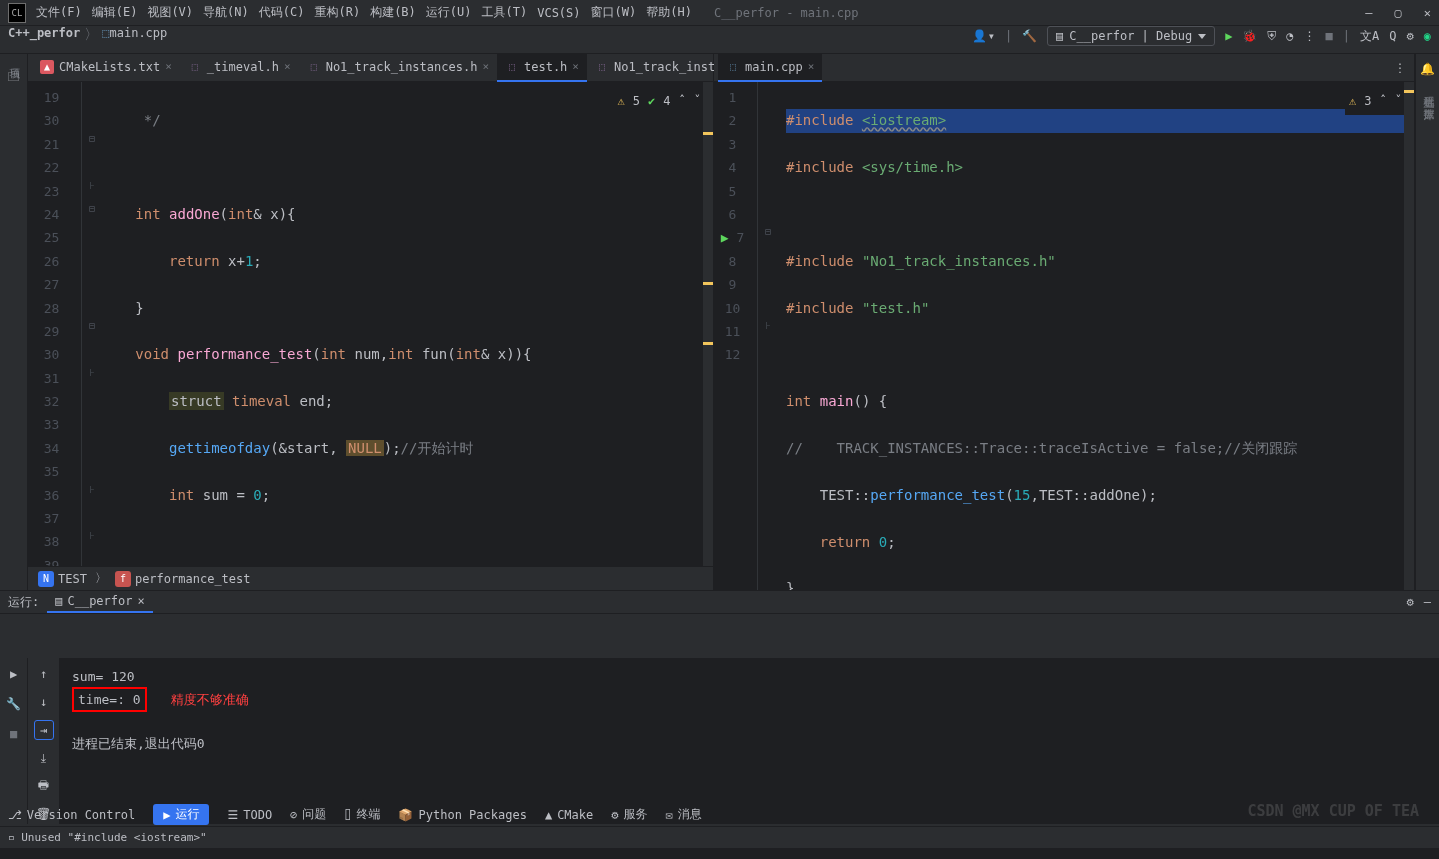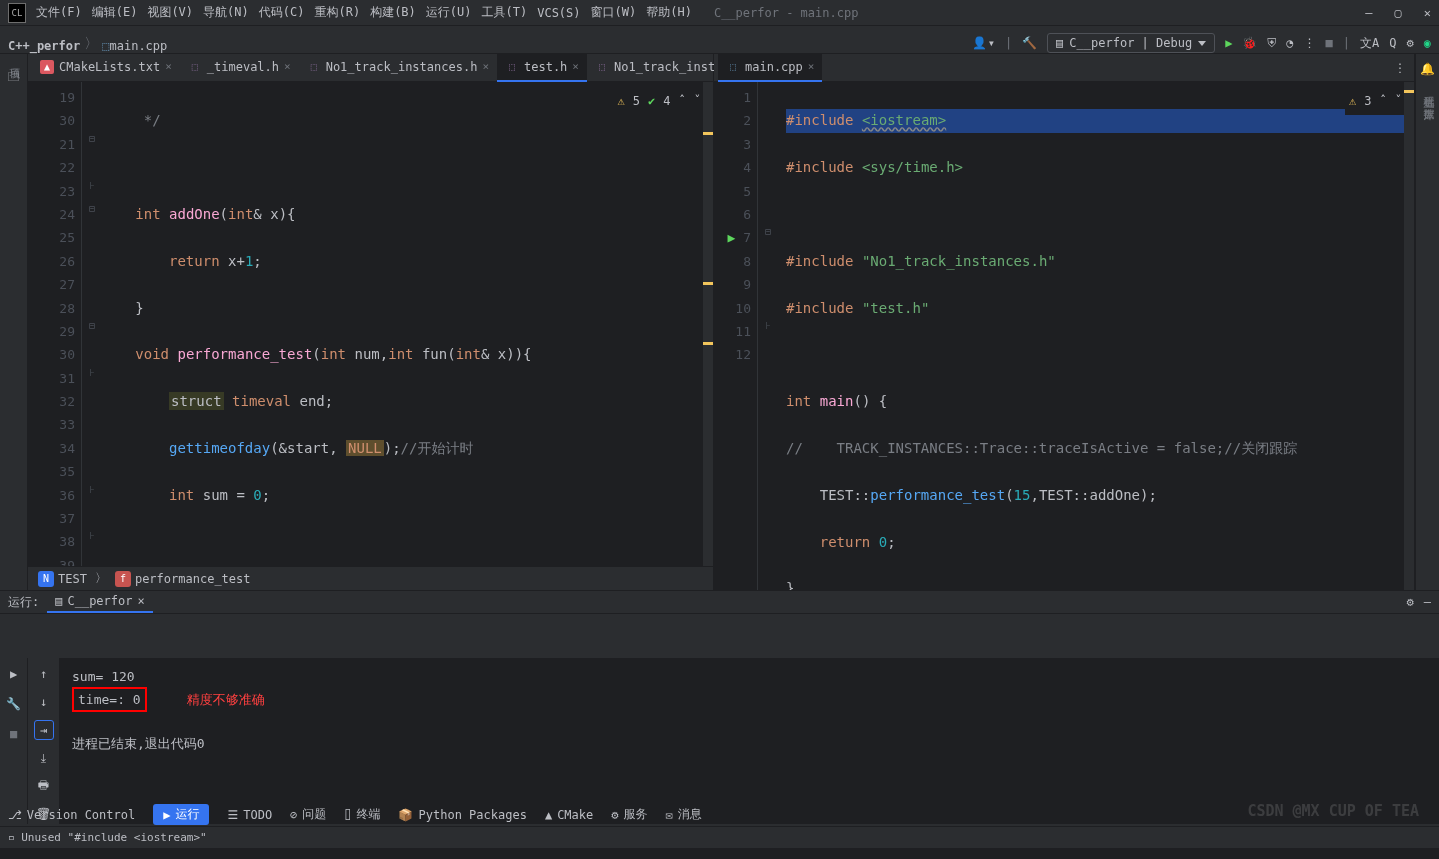--- a/index.html
+++ b/index.html
@@ -2,21 +2,21 @@
 <html><head>
 <meta charset="utf-8">
 <style>
 * { margin:0; padding:0; box-sizing:border-box; font-family:"Microsoft YaHei",Consolas,monospace; }
 body { background:#1e1f22; color:#bcbec4; font-size:12px; overflow:hidden; width:1439px; height:859px; }
 .menubar { height:26px; background:#2b2d30; display:flex; align-items:center; padding:0 8px; gap:10px; border-bottom:1px solid #1e1f22;}
 .menubar .logo { width:18px; height:20px; background:#000; border:1px solid #6e6e6e; display:flex; align-items:center; justify-content:center; font-size:9px; color:#aaa;}
 .menubar .mi { color:#bcbec4; cursor:pointer; }
 .menubar .title { color:#6f737a; margin-left:12px; }
 .winctrl { margin-left:auto; display:flex; gap:22px; color:#bcbec4; }
-.navbar { height:28px; background:#2b2d30; display:flex; align-items:flex-end; padding:0 8px; border-bottom:1px solid #1e1f22;}
+.navbar { height:28px; background:#2b2d30; display:flex; align-items:flex-start; padding:0 8px; border-bottom:1px solid #1e1f22;}
 .navbar .bc { color:#bcbec4; font-weight:bold;}
 .navbar .sep { color:#6f737a; margin:0 4px; font-size:14px;}
 .navbar .fi { color:#bcbec4; }
 .navbar .right { margin-left:auto; display:flex; align-items:center; gap:10px;}
 .rcombo { border:1px solid #4e5157; background:#2b2d30; padding:2px 8px; border-radius:3px; display:flex; align-items:center; gap:6px;}
 .play { color:#5dd65d; }
 .hammer { color:#5dd65d; }
 .bug { color:#5dd65d; }
 .main { display:flex; height:536px; }
 .lgut { width:28px; background:#2b2d30; border-right:1px solid #1e1f22; display:flex; flex-direction:column; align-items:center; padding-top:6px; gap:8px;}
@@ -28,21 +28,21 @@
 .tabs { height:28px; background:#2b2d30; display:flex; align-items:center; border-bottom:1px solid #1e1f22; padding-left:4px;}
 .tab { display:flex; align-items:center; gap:5px; padding:0 8px; height:28px; color:#bcbec4; cursor:pointer; border-bottom:2px solid transparent;}
 .tab.active { border-bottom:2px solid #3574f0; background:#1e1f22;}
 .tab .x { color:#6f737a; font-size:11px; }
 .tab .ficon { width:14px; height:14px; display:inline-flex; align-items:center; justify-content:center; font-size:10px;}
 .ficon.cmake { background:#db5860; color:#fff; border-radius:2px;}
 .ficon.h { color:#9876aa; }
 .ficon.cpp { color:#6897bb; }
 .more { margin-left:auto; padding:0 8px; color:#bcbec4; }
 .edbody { flex:1; display:flex; background:#1e1f22; position:relative; overflow:hidden;}
-.gutter { width:54px; background:#1e1f22; color:#4b5059; text-align:right; padding:4px 6px 0 0; font-family:Consolas,monospace; font-size:13px; line-height:23.4px; border-right:1px solid #313438;}
+.gutter { width:54px; background:#1e1f22; color:#4b5059; text-align:center; padding:4px 6px 0 0; font-family:Consolas,monospace; font-size:13px; line-height:23.4px; border-right:1px solid #313438;}
 .gutter .ln { height:23.4px; }
 .fold { width:20px; background:#1e1f22; padding-top:4px;}
 .fold .fm { height:23.4px; color:#4b5059; text-align:center; font-size:10px;}
 .code { flex:1; font-family:Consolas,monospace; font-size:14px; line-height:23.4px; padding:4px 0 0 8px; white-space:pre; position:relative;}
 .code .row { height:23.4px; }
 .kw { color:#cf8e6d; }
 .ty { color:#cf8e6d; }
 .fn { color:#56a8f5; }
 .fnd { color:#f9a8d4; }
 .num { color:#2aacb8; }
@@ -61,21 +61,21 @@
 .crumb .badge { background:#43454a; border-radius:3px; width:16px; height:16px; display:inline-flex; align-items:center; justify-content:center; font-size:10px;}
 .runpanel { height:212px; background:#2b2d30; display:flex; flex-direction:column; border-top:1px solid #1e1f22;gap:44px;}
 .runhdr { height:26px; display:flex; align-items:center; padding:0 8px; gap:8px; border-bottom:1px solid #1e1f22;}
 .runhdr .rtab { display:flex; align-items:center; gap:5px; padding:3px 8px; border-bottom:2px solid #3574f0;}
 .runbody { flex:1; display:flex; }
 .runtool { width:28px; background:#2b2d30; display:flex; flex-direction:column; align-items:center; padding-top:6px; gap:10px; border-right:1px solid #1e1f22;}
 .runtool2 { width:32px; background:#2b2d30; display:flex; flex-direction:column; align-items:center; padding-top:6px; gap:8px; border-right:1px solid #1e1f22;}
 .rtbtn { width:20px; height:20px; display:flex; align-items:center; justify-content:center; color:#bcbec4; cursor:pointer;}
 .console { flex:1; background:#1e1f22; font-family:Consolas,monospace; font-size:13px; line-height:21px; padding:8px 12px; color:#bcbec4;}
 .console .redbox { border:2px solid #ff0000; padding:0 4px; display:inline-block;}
-.console .redtxt { color:#ff4040; font-family:Liberation Sans, sans-serif; margin-left:40px;}
+.console .redtxt { color:#ff4040; font-family:Liberation Sans, sans-serif; margin-left:24px;}
 .toolstrip { height:24px; background:#2b2d30; display:flex; align-items:center; padding:0 8px; gap:18px; border-top:1px solid #1e1f22; font-size:12px;}
 .toolstrip .tb { display:flex; align-items:center; gap:5px; cursor:pointer;}
 .toolstrip .tb.run { background:#3574f0; color:#fff; padding:2px 10px; border-radius:3px;}
 .status { height:22px; background:#2b2d30; display:flex; align-items:center; padding:0 8px; font-size:11px; color:#bcbec4; border-top:1px solid #1e1f22;}
 .status .right { margin-left:auto; display:flex; gap:14px;}
 .watermark { position:absolute; bottom:39px; right:20px; color:rgba(200,200,200,0.18); font-size:15px; font-weight:bold; pointer-events:none;}
 .rsidebar { width:24px; background:#2b2d30; border-left:1px solid #1e1f22; display:flex; flex-direction:column; align-items:center; padding-top:8px; gap:12px;}
 .triangle-dn { width:0; height:0; border-left:4px solid transparent; border-right:4px solid transparent; border-top:5px solid #bcbec4; display:inline-block;}
 </style>
 </head>

